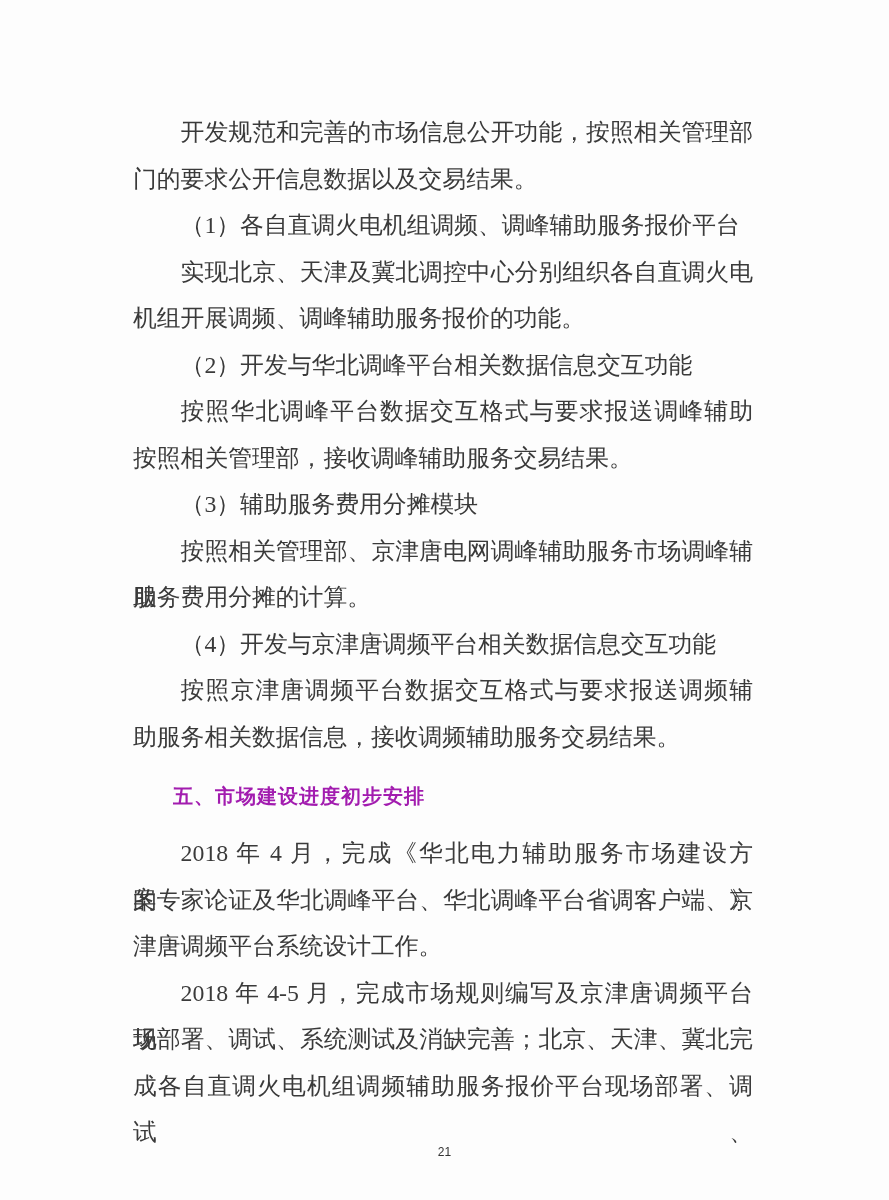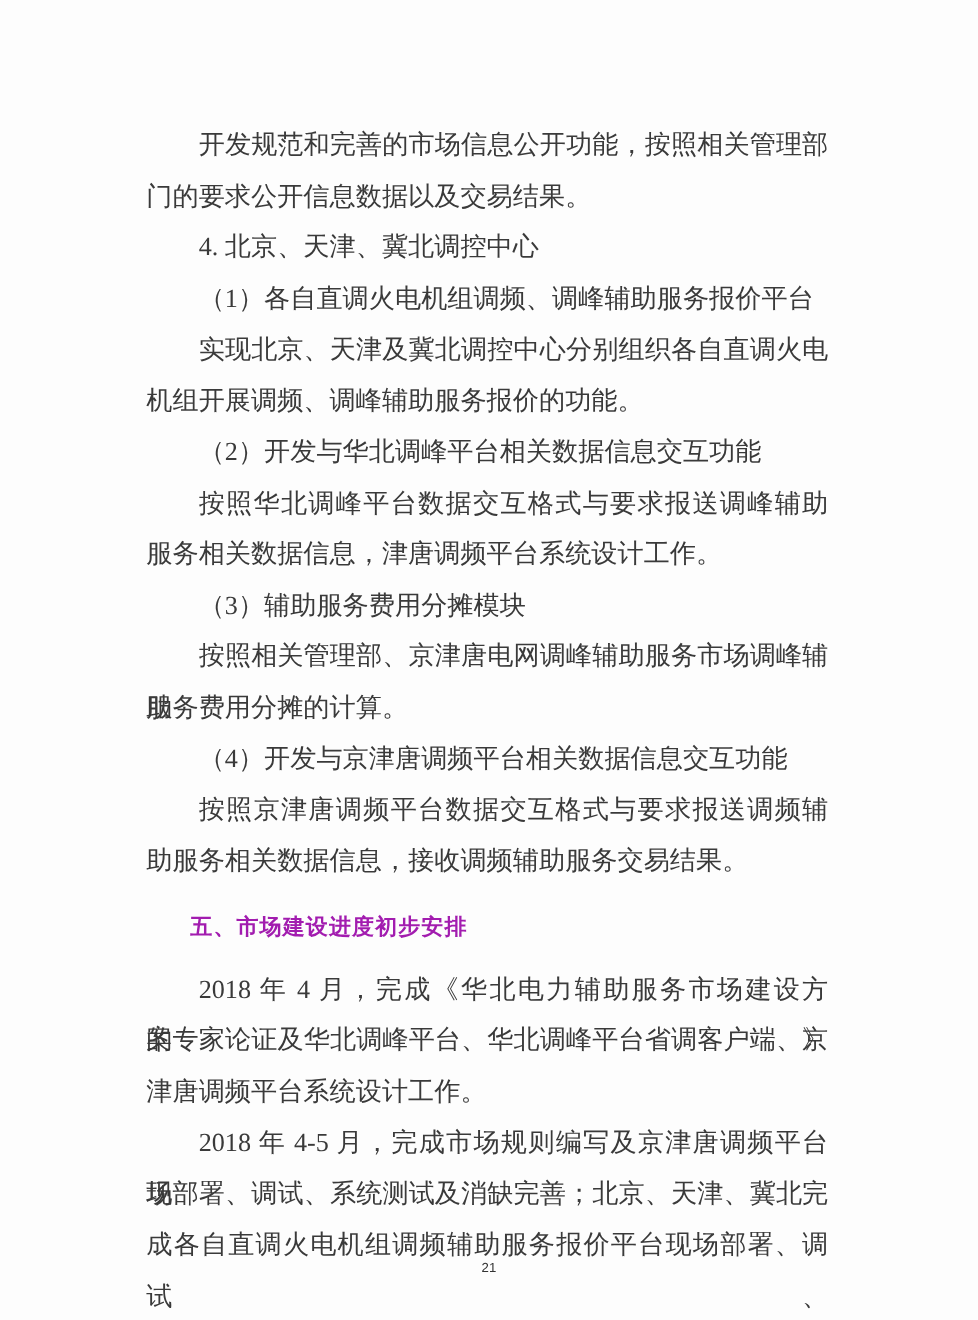--- a/index.html
+++ b/index.html
@@ -61,27 +61,26 @@
     color: #333333;
   }
 </style>
 </head>
 <body>
 
 <div class="scan-page">
   <div class="doc-body">
       <div class="line indent fill">开发规范和完善的市场信息公开功能，按照相关管理部</div>
       <div class="line">门的要求公开信息数据以及交易结果。</div>
-      <div class="line indent">4. 北京、天津、冀北调控中心</div>
       <div class="line indent">（1）各自直调火电机组调频、调峰辅助服务报价平台</div>
       <div class="line indent fill">实现北京、天津及冀北调控中心分别组织各自直调火电</div>
       <div class="line">机组开展调频、调峰辅助服务报价的功能。</div>
       <div class="line indent">（2）开发与华北调峰平台相关数据信息交互功能</div>
       <div class="line indent fill">按照华北调峰平台数据交互格式与要求报送调峰辅助</div>
-      <div class="line">服务相关数据信息，津唐调频平台系统设计工作。</div>
+      <div class="line">按照相关管理部，接收调峰辅助服务交易结果。</div>
       <div class="line indent">（3）辅助服务费用分摊模块</div>
       <div class="line indent fill">按照相关管理部、京津唐电网调峰辅助服务市场调峰辅助</div>
       <div class="line">服务费用分摊的计算。</div>
       <div class="line indent">（4）开发与京津唐调频平台相关数据信息交互功能</div>
       <div class="line indent fill">按照京津唐调频平台数据交互格式与要求报送调频辅</div>
       <div class="line">助服务相关数据信息，接收调频辅助服务交易结果。</div>
       <div class="line indent heading">五、市场建设进度初步安排</div>
       <div class="line indent fill">2018 年 4 月，完成《华北电力辅助服务市场建设方案》</div>
       <div class="line fill">的专家论证及华北调峰平台、华北调峰平台省调客户端、京</div>
       <div class="line">津唐调频平台系统设计工作。</div>

